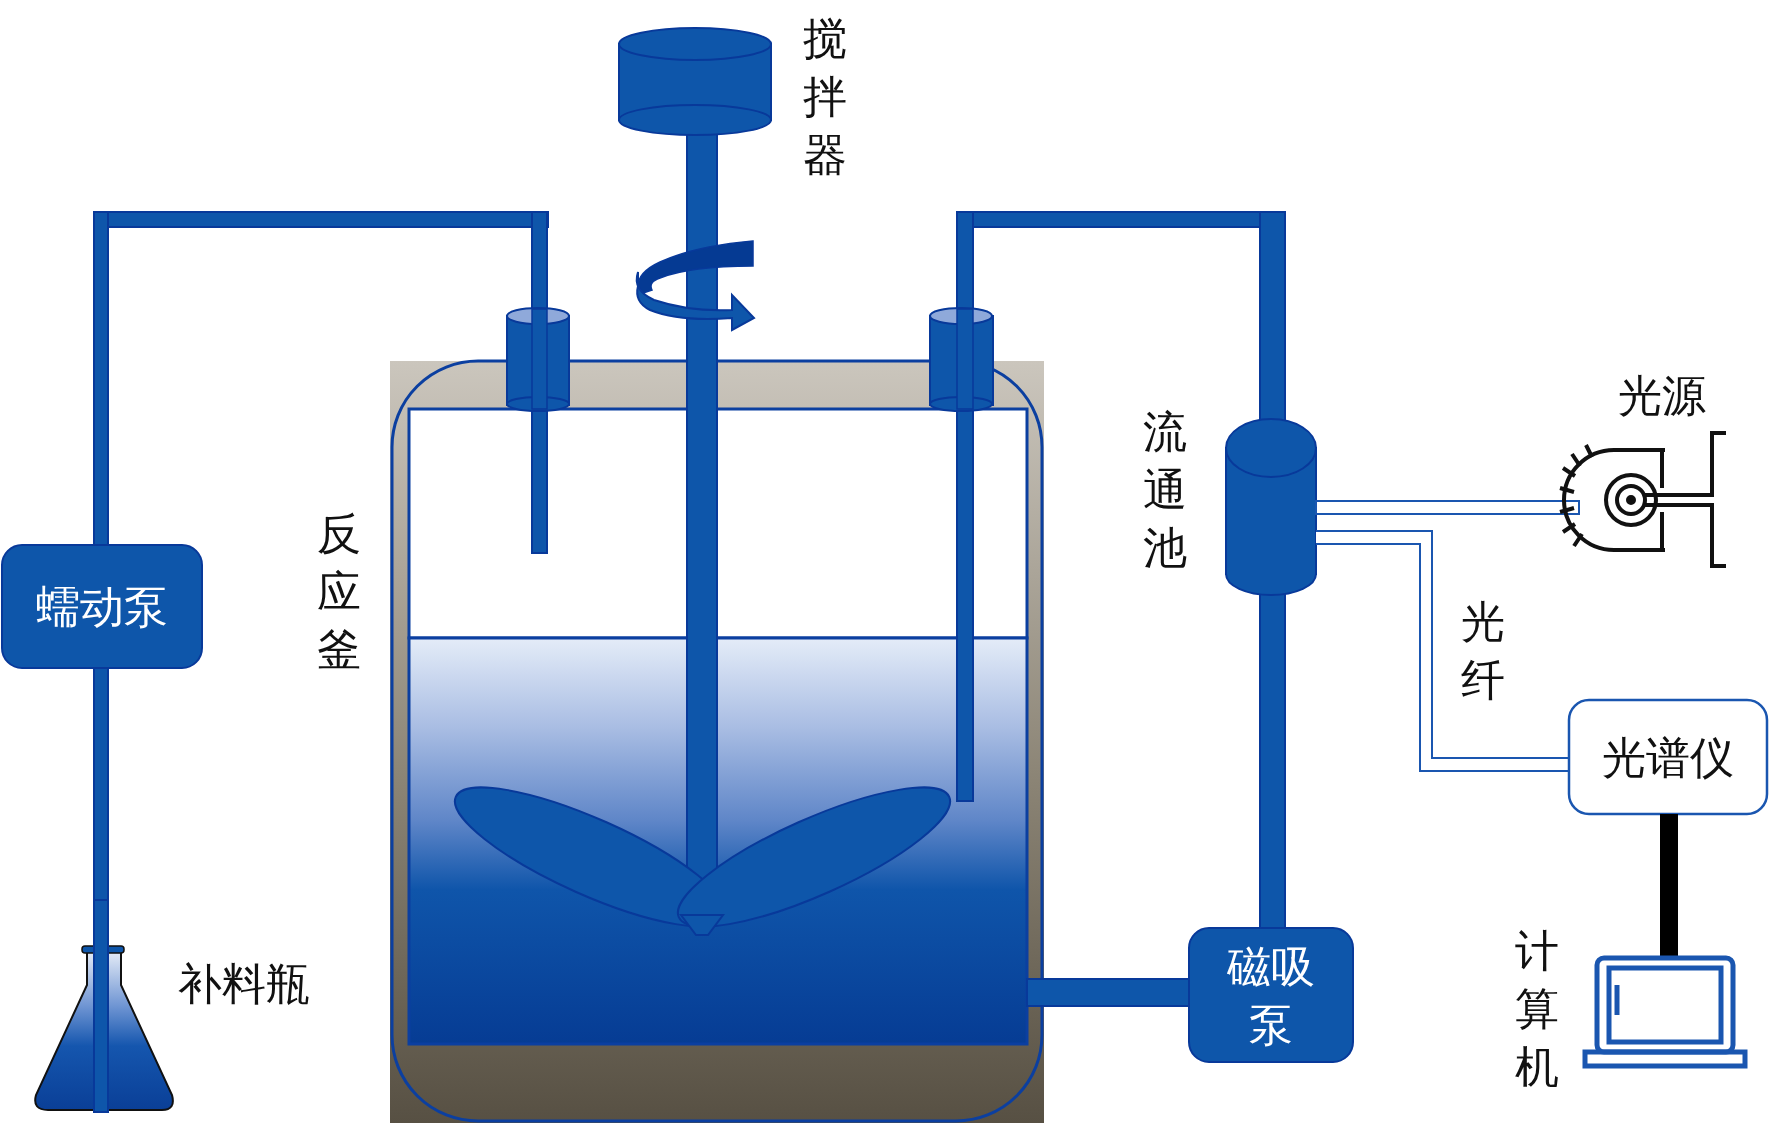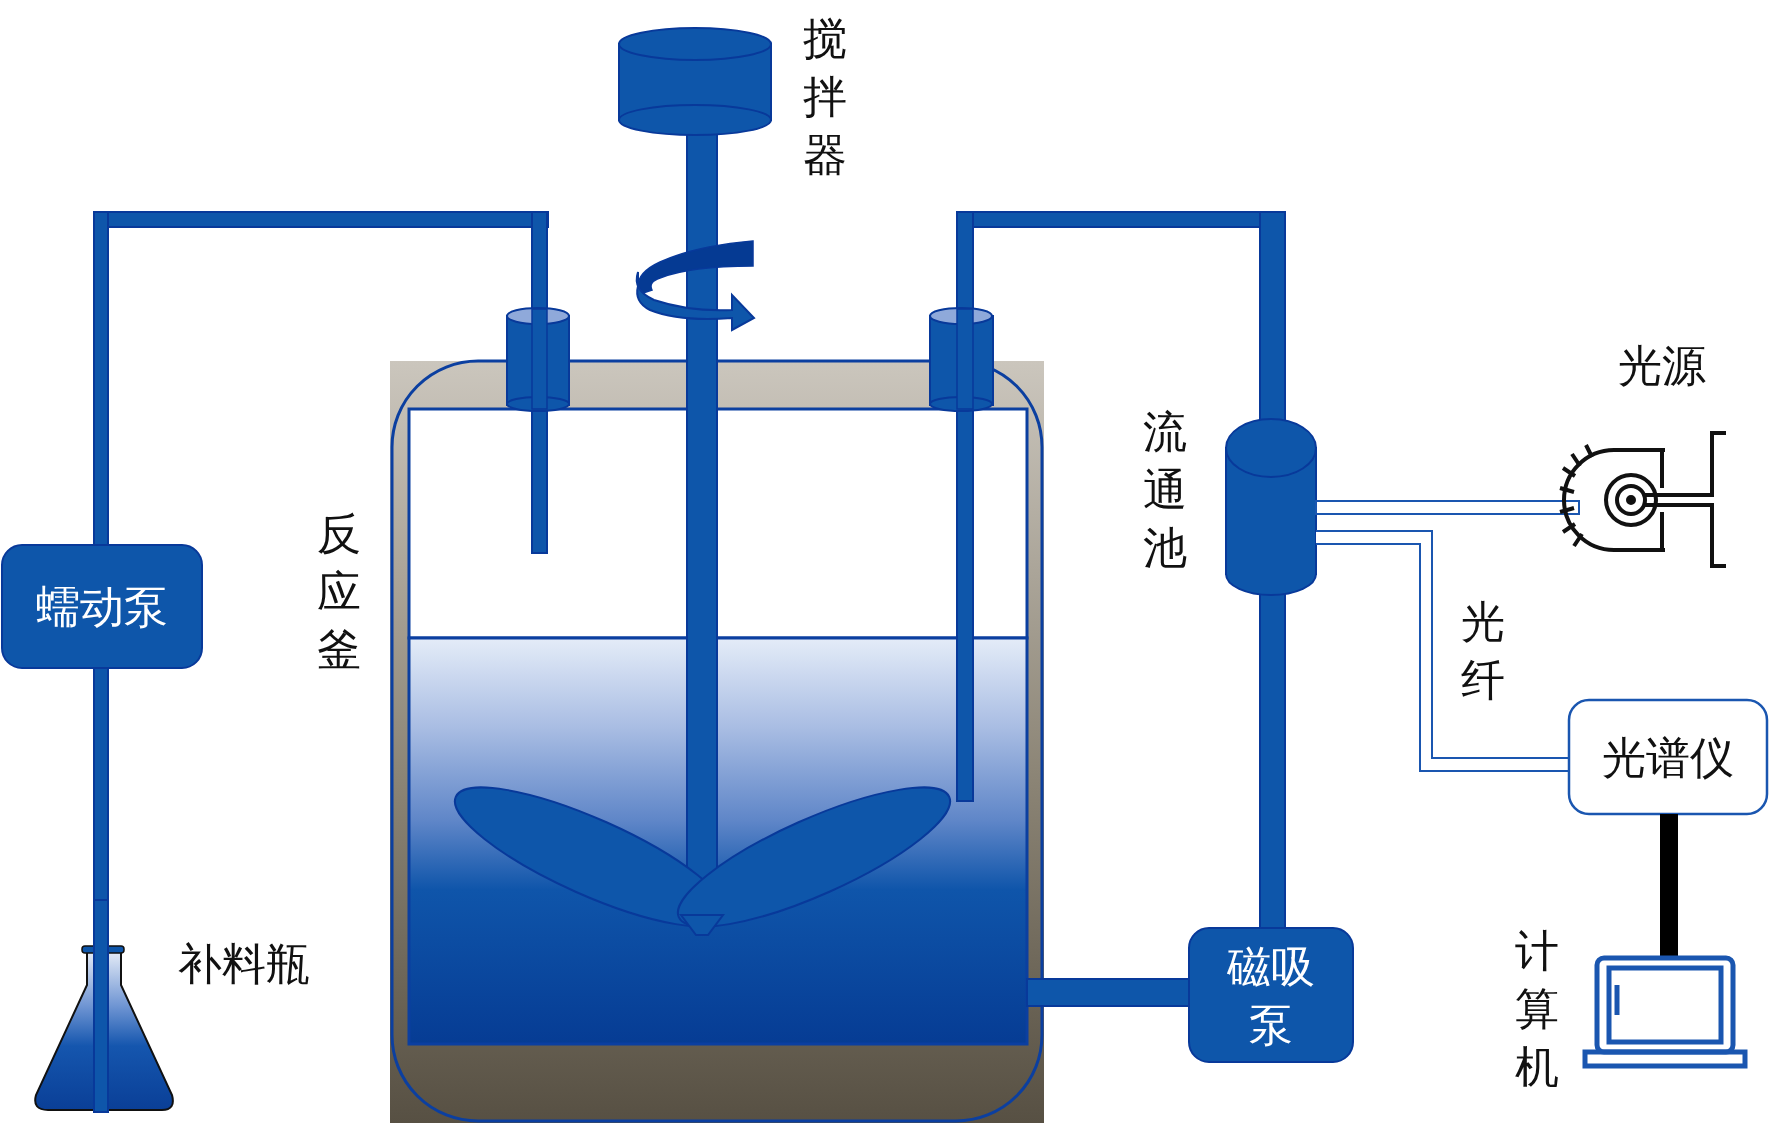--- a/index.html
+++ b/index.html
@@ -147,29 +147,29 @@
   <div>拌</div>
   <div>器</div>
 </div>
 
 <div class="vlabel" style="left:315px; top:505px;">
   <div>反</div>
   <div>应</div>
   <div>釜</div>
 </div>
 
-<div class="label" style="left:178px; top:942px;">补料瓶</div>
+<div class="label" style="left:178px; top:962px;">补料瓶</div>
 
 <div class="vlabel" style="left:1141px; top:403px;">
   <div>流</div>
   <div>通</div>
   <div>池</div>
 </div>
 
-<div class="label" style="left:1618px; top:344px;">光源</div>
+<div class="label" style="left:1618px; top:374px;">光源</div>
 
 <div class="vlabel" style="left:1459px; top:593px;">
   <div>光</div>
   <div>纤</div>
 </div>
 
 <div class="vlabel" style="left:1513px; top:922px;">
   <div>计</div>
   <div>算</div>
   <div>机</div>

